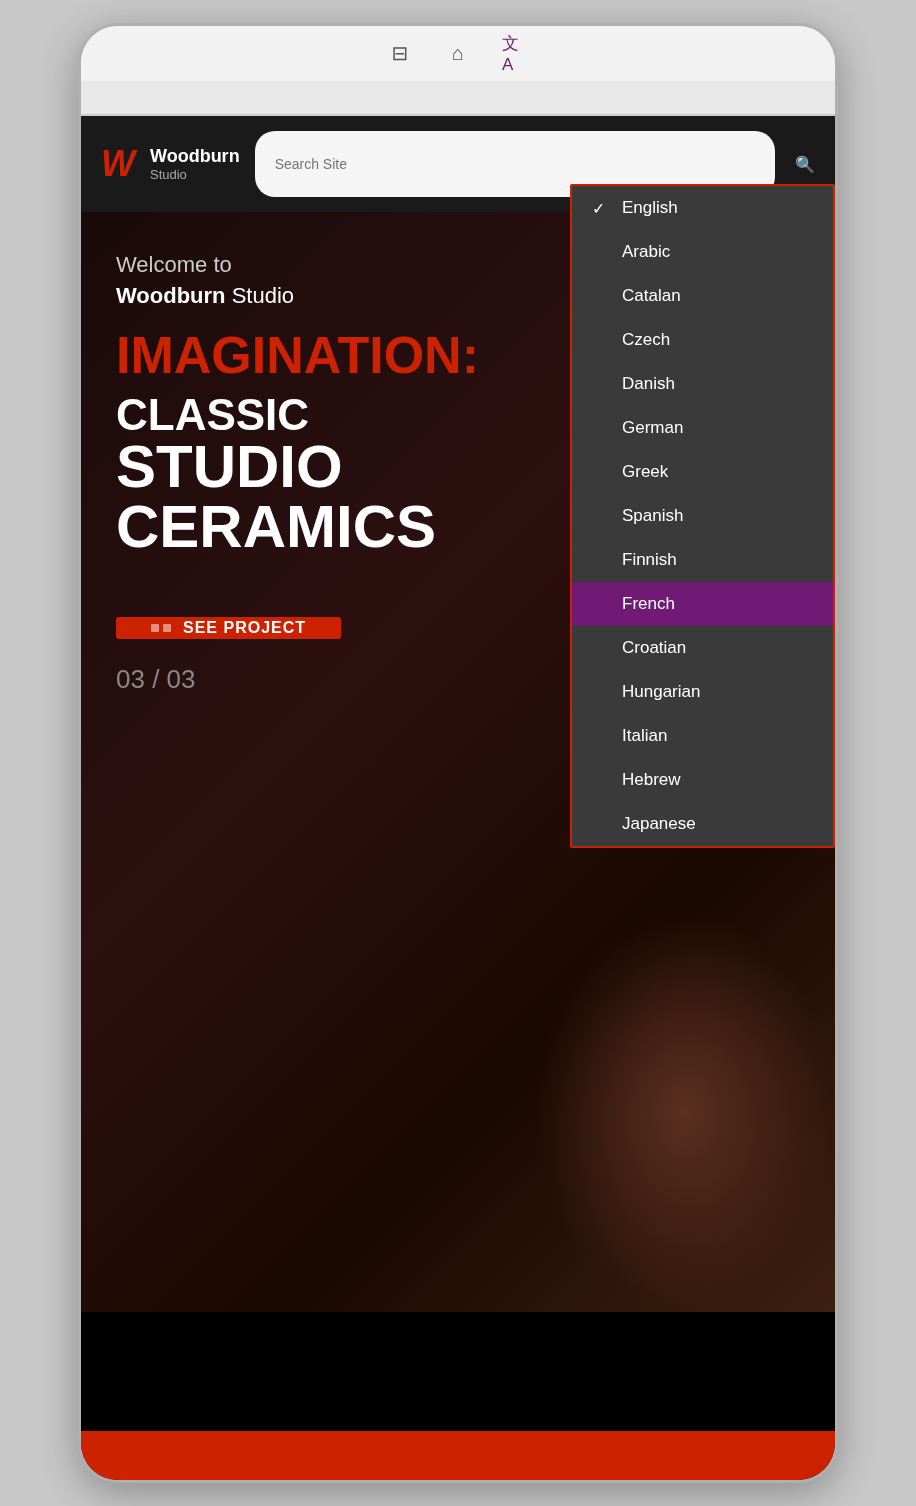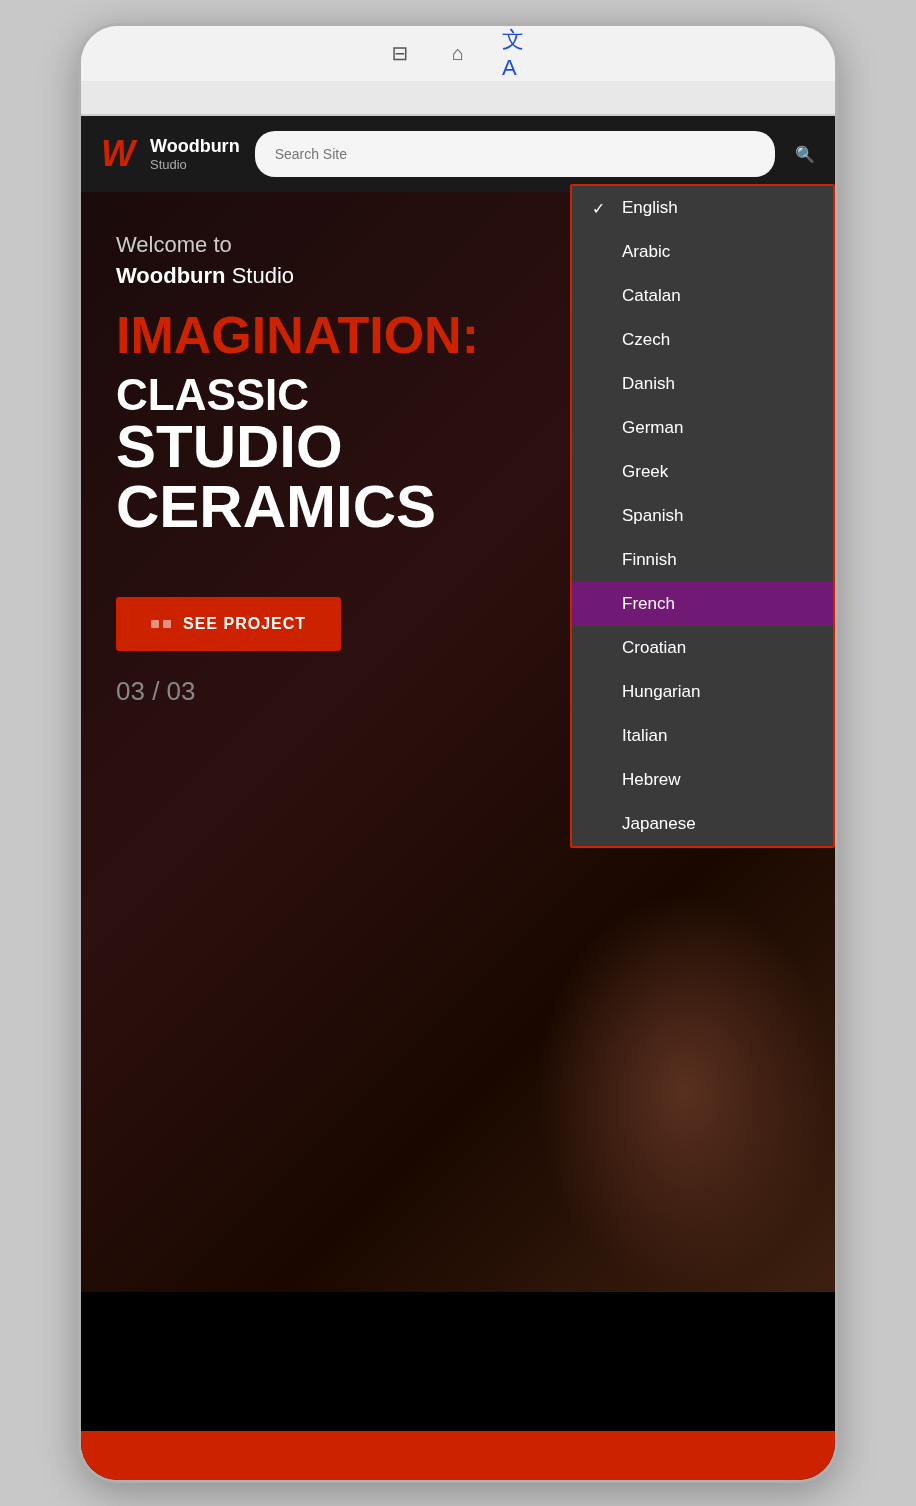--- a/index.html
+++ b/index.html
@@ -46,22 +46,22 @@
       width: 28px;
       height: 28px;
       display: flex;
       align-items: center;
       justify-content: center;
       color: #555;
       font-size: 20px;
     }
 
     .browser-icon.translate-icon {
-      font-size: 22px;
-      color: #1d4ed8;
+      font-size: 17px;
+      color: #701a75;
     }
 
     .browser-tabs {
       height: 35px;
       background: #e8e8e8;
       border-bottom: 1px solid #ccc;
     }
 
     .website-container {
       width: 100%;
@@ -104,21 +104,21 @@
     .brand-sub {
       color: #aaa;
       font-size: 13px;
     }
 
     .search-bar {
       flex: 1;
       background: #f5f5f5;
       border: none;
       border-radius: 20px;
-      padding: 15px 20px;
+      padding: 25px 20px;
       font-size: 14px;
       color: #333;
       outline: none;
     }
 
     .search-icon-small {
       color: #888;
       font-size: 16px;
       margin-left: 5px;
     }
@@ -192,21 +192,21 @@
       font-weight: 900;
       text-transform: uppercase;
       line-height: 1;
       margin-bottom: 60px;
     }
 
     .cta-button {
       background: #cc2200;
       color: white;
       border: none;
-      padding: 18px 35px;
+      padding: 2px 35px;
       font-size: 16px;
       font-weight: 700;
       text-transform: uppercase;
       letter-spacing: 1px;
       border-radius: 3px;
       cursor: pointer;
       display: inline-flex;
       align-items: center;
       gap: 12px;
     }

